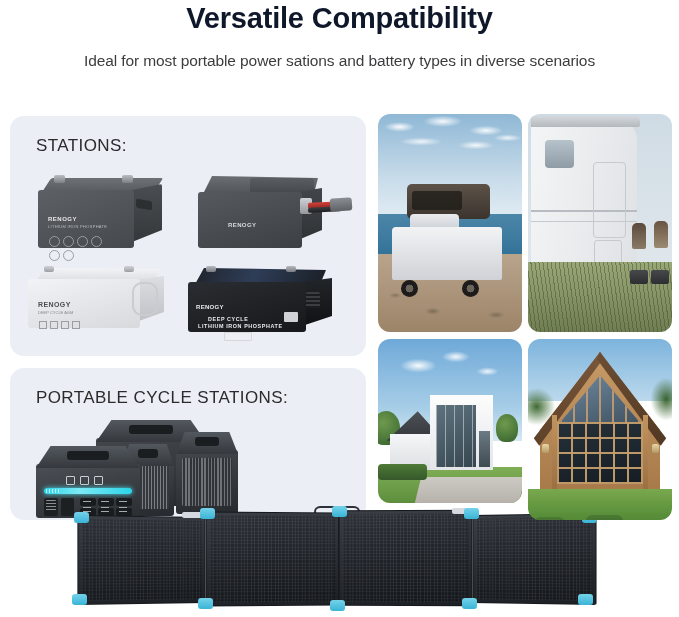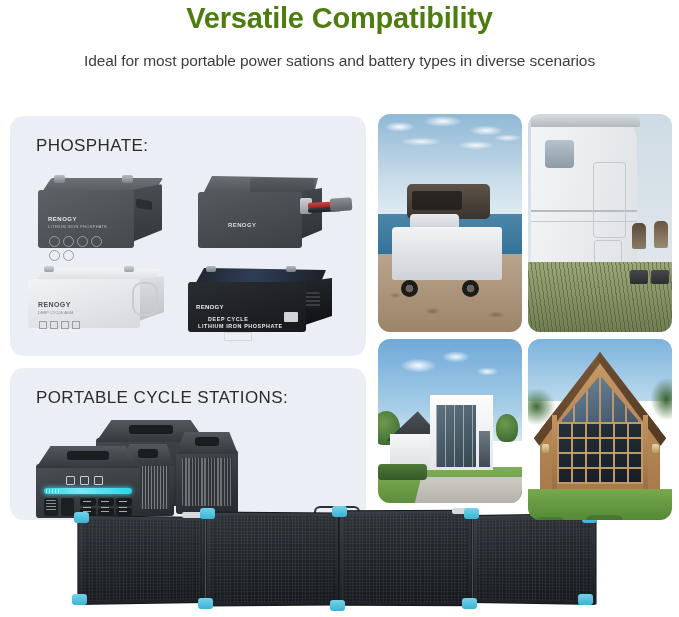--- a/index.html
+++ b/index.html
@@ -3,21 +3,21 @@
 <meta charset="utf-8">
 <style>
   html,body{margin:0;padding:0;background:#ffffff;}
   body{
     width:679px;height:617px;position:relative;overflow:hidden;
     font-family:"Liberation Sans","DejaVu Sans",sans-serif;
     background:#ffffff;
   }
   .hero-title{
     position:absolute;left:0;top:2px;width:679px;text-align:center;
-    font-size:29px;font-weight:bold;color:#4d7c0f;letter-spacing:-0.2px;
+    font-size:29px;font-weight:bold;color:#0f172a;letter-spacing:-0.2px;
   }
   .hero-sub{
     position:absolute;left:0;top:52px;width:679px;text-align:center;
     font-size:15.5px;font-weight:400;color:#3d3d3f;letter-spacing:-0.1px;
   }
 
   
   .card{
     position:absolute;background:#eceef6;border-radius:14px;overflow:hidden;
   }
@@ -322,21 +322,21 @@
     background:linear-gradient(180deg,#e8d7a8,#b49a63);border-radius:2px;}
   #ph-cabin .lamp.l1{left:10%;} #ph-cabin .lamp.l2{right:9%;}
 </style>
 </head>
 <body>
 
 <div class="hero-title">Versatile Compatibility</div>
 <div class="hero-sub">Ideal for most portable power sations and battery types in diverse scenarios</div>
 
 <div class="card" id="card-batteries">
-  <div class="card-label">PHOSPHATE:</div>
+  <div class="card-label">STATIONS:</div>
 </div>
 
 <div class="prod b1">
   <div class="top"></div>
   <div class="side"></div>
   <div class="face">
     <span class="brand">RENOGY</span>
     <span class="sub">LITHIUM IRON PHOSPHATE</span>
     <span class="ics">
         <i></i>

